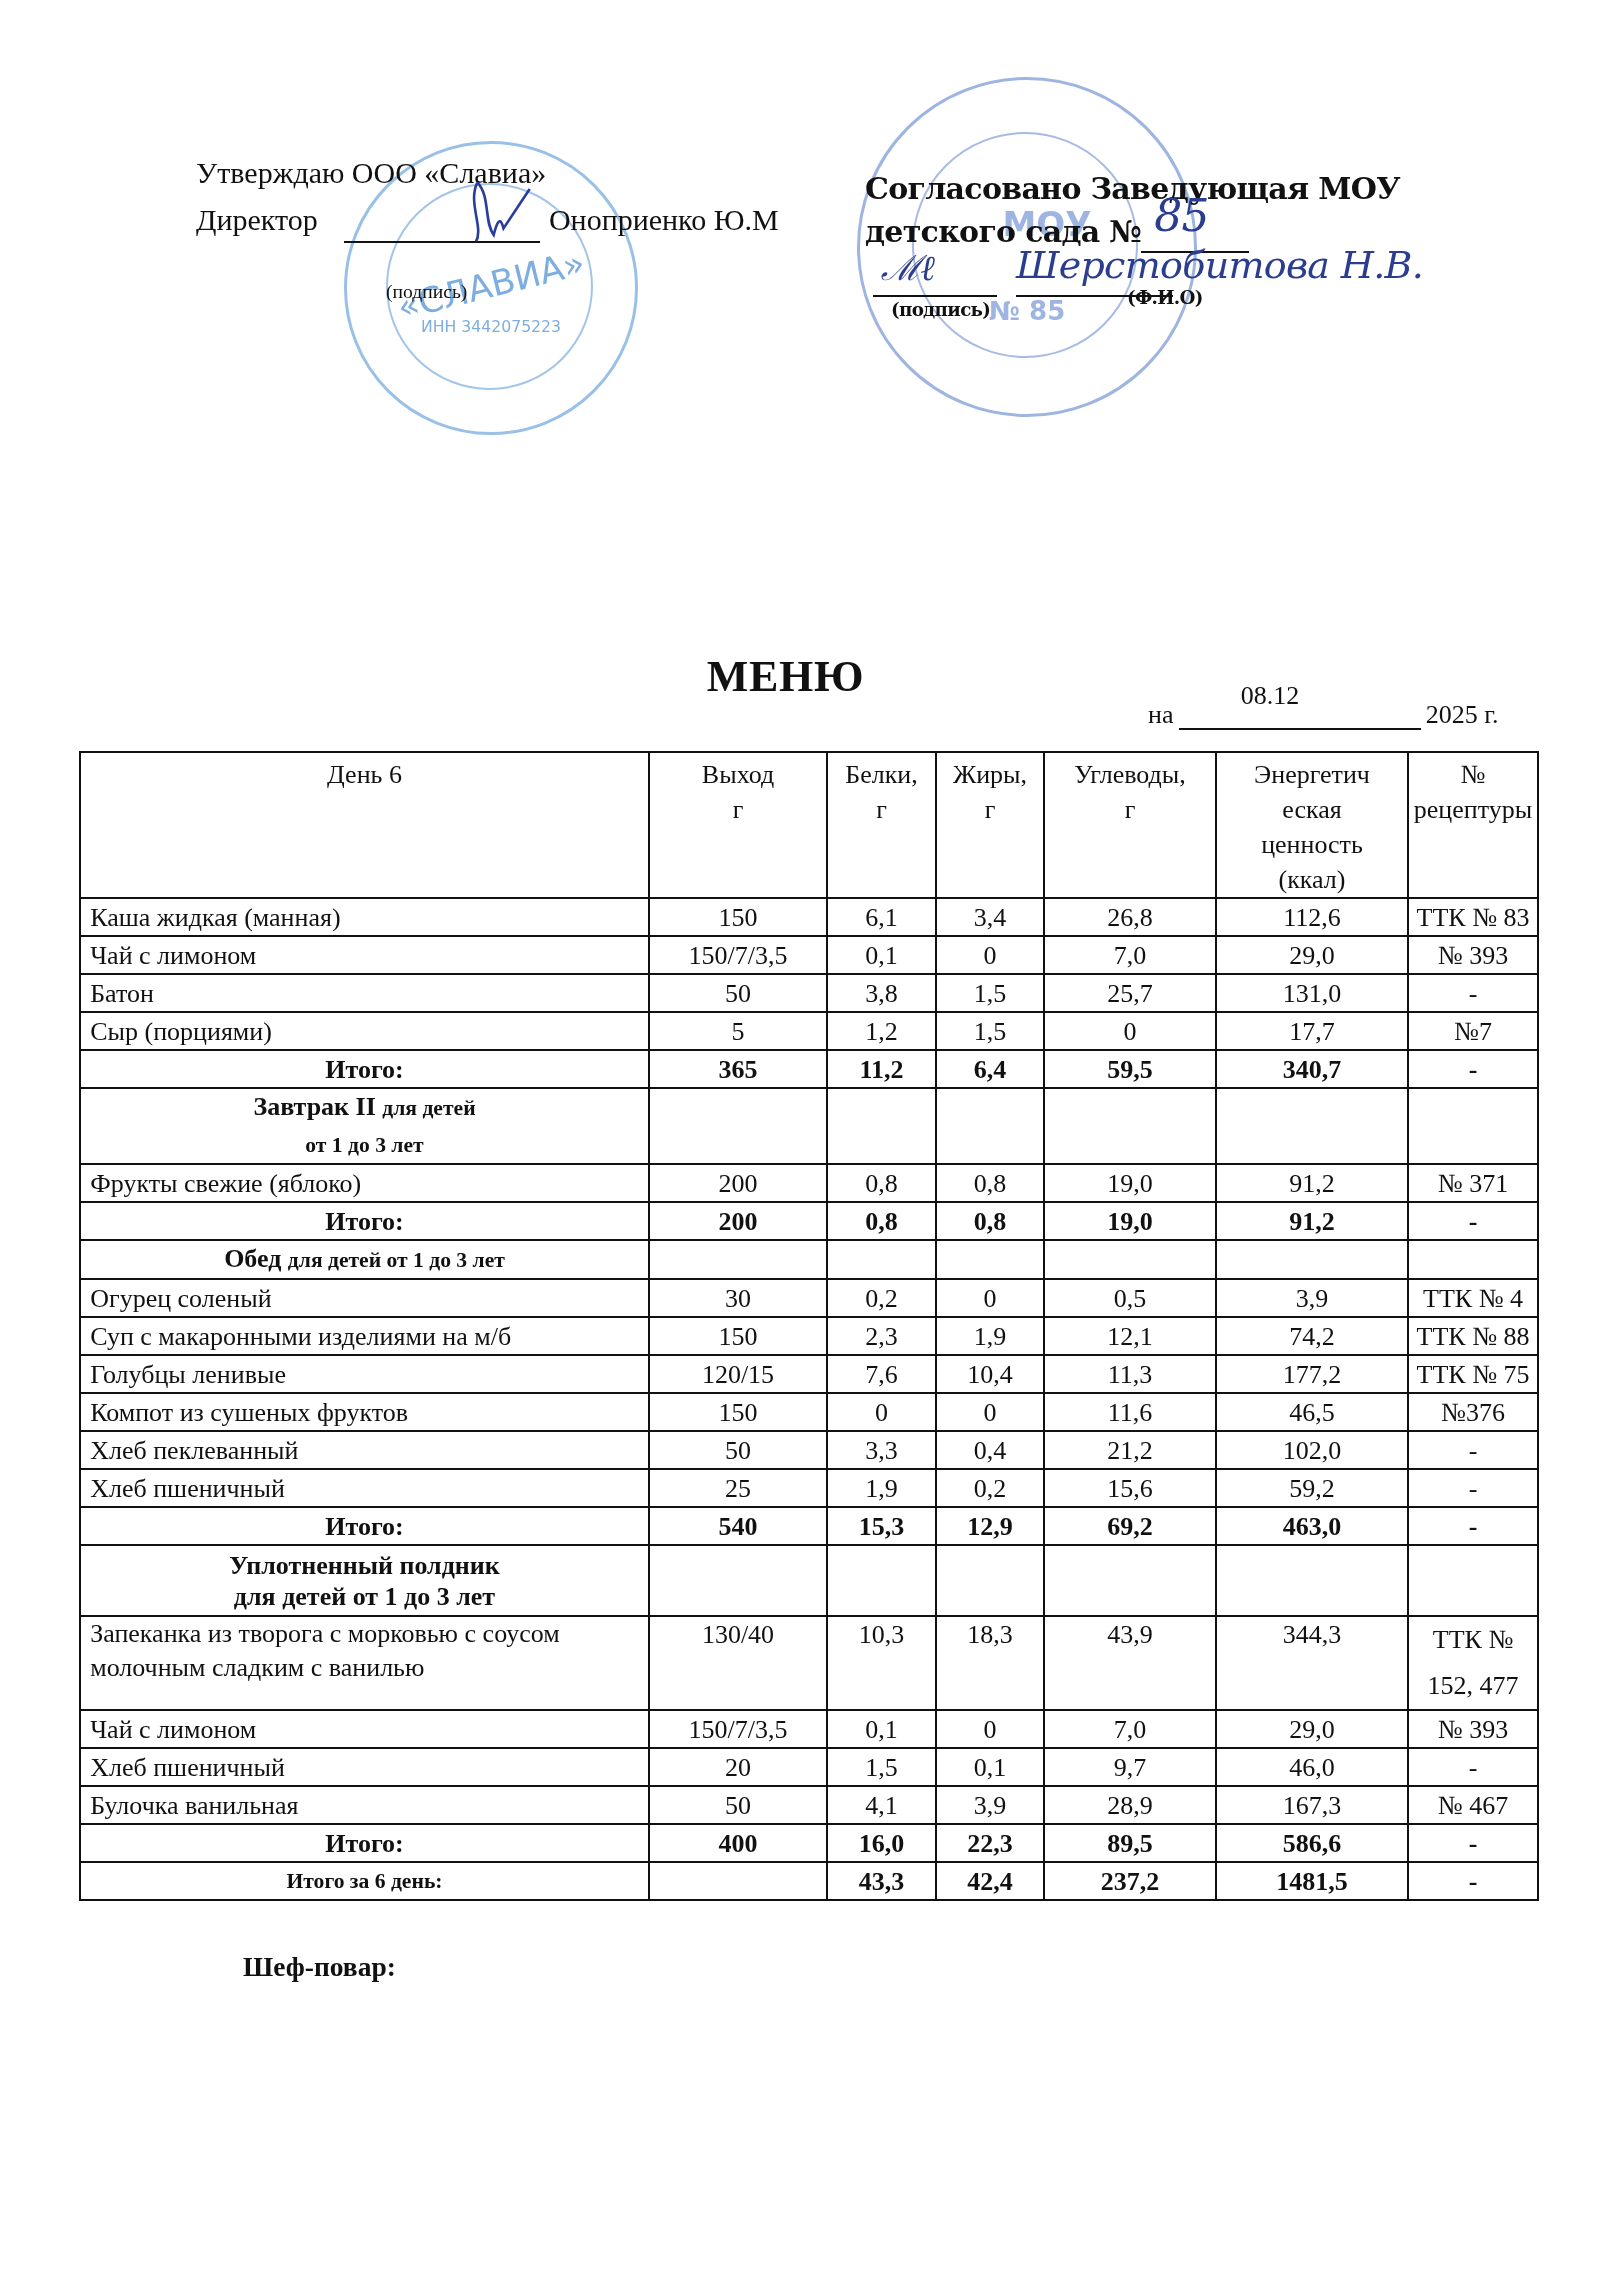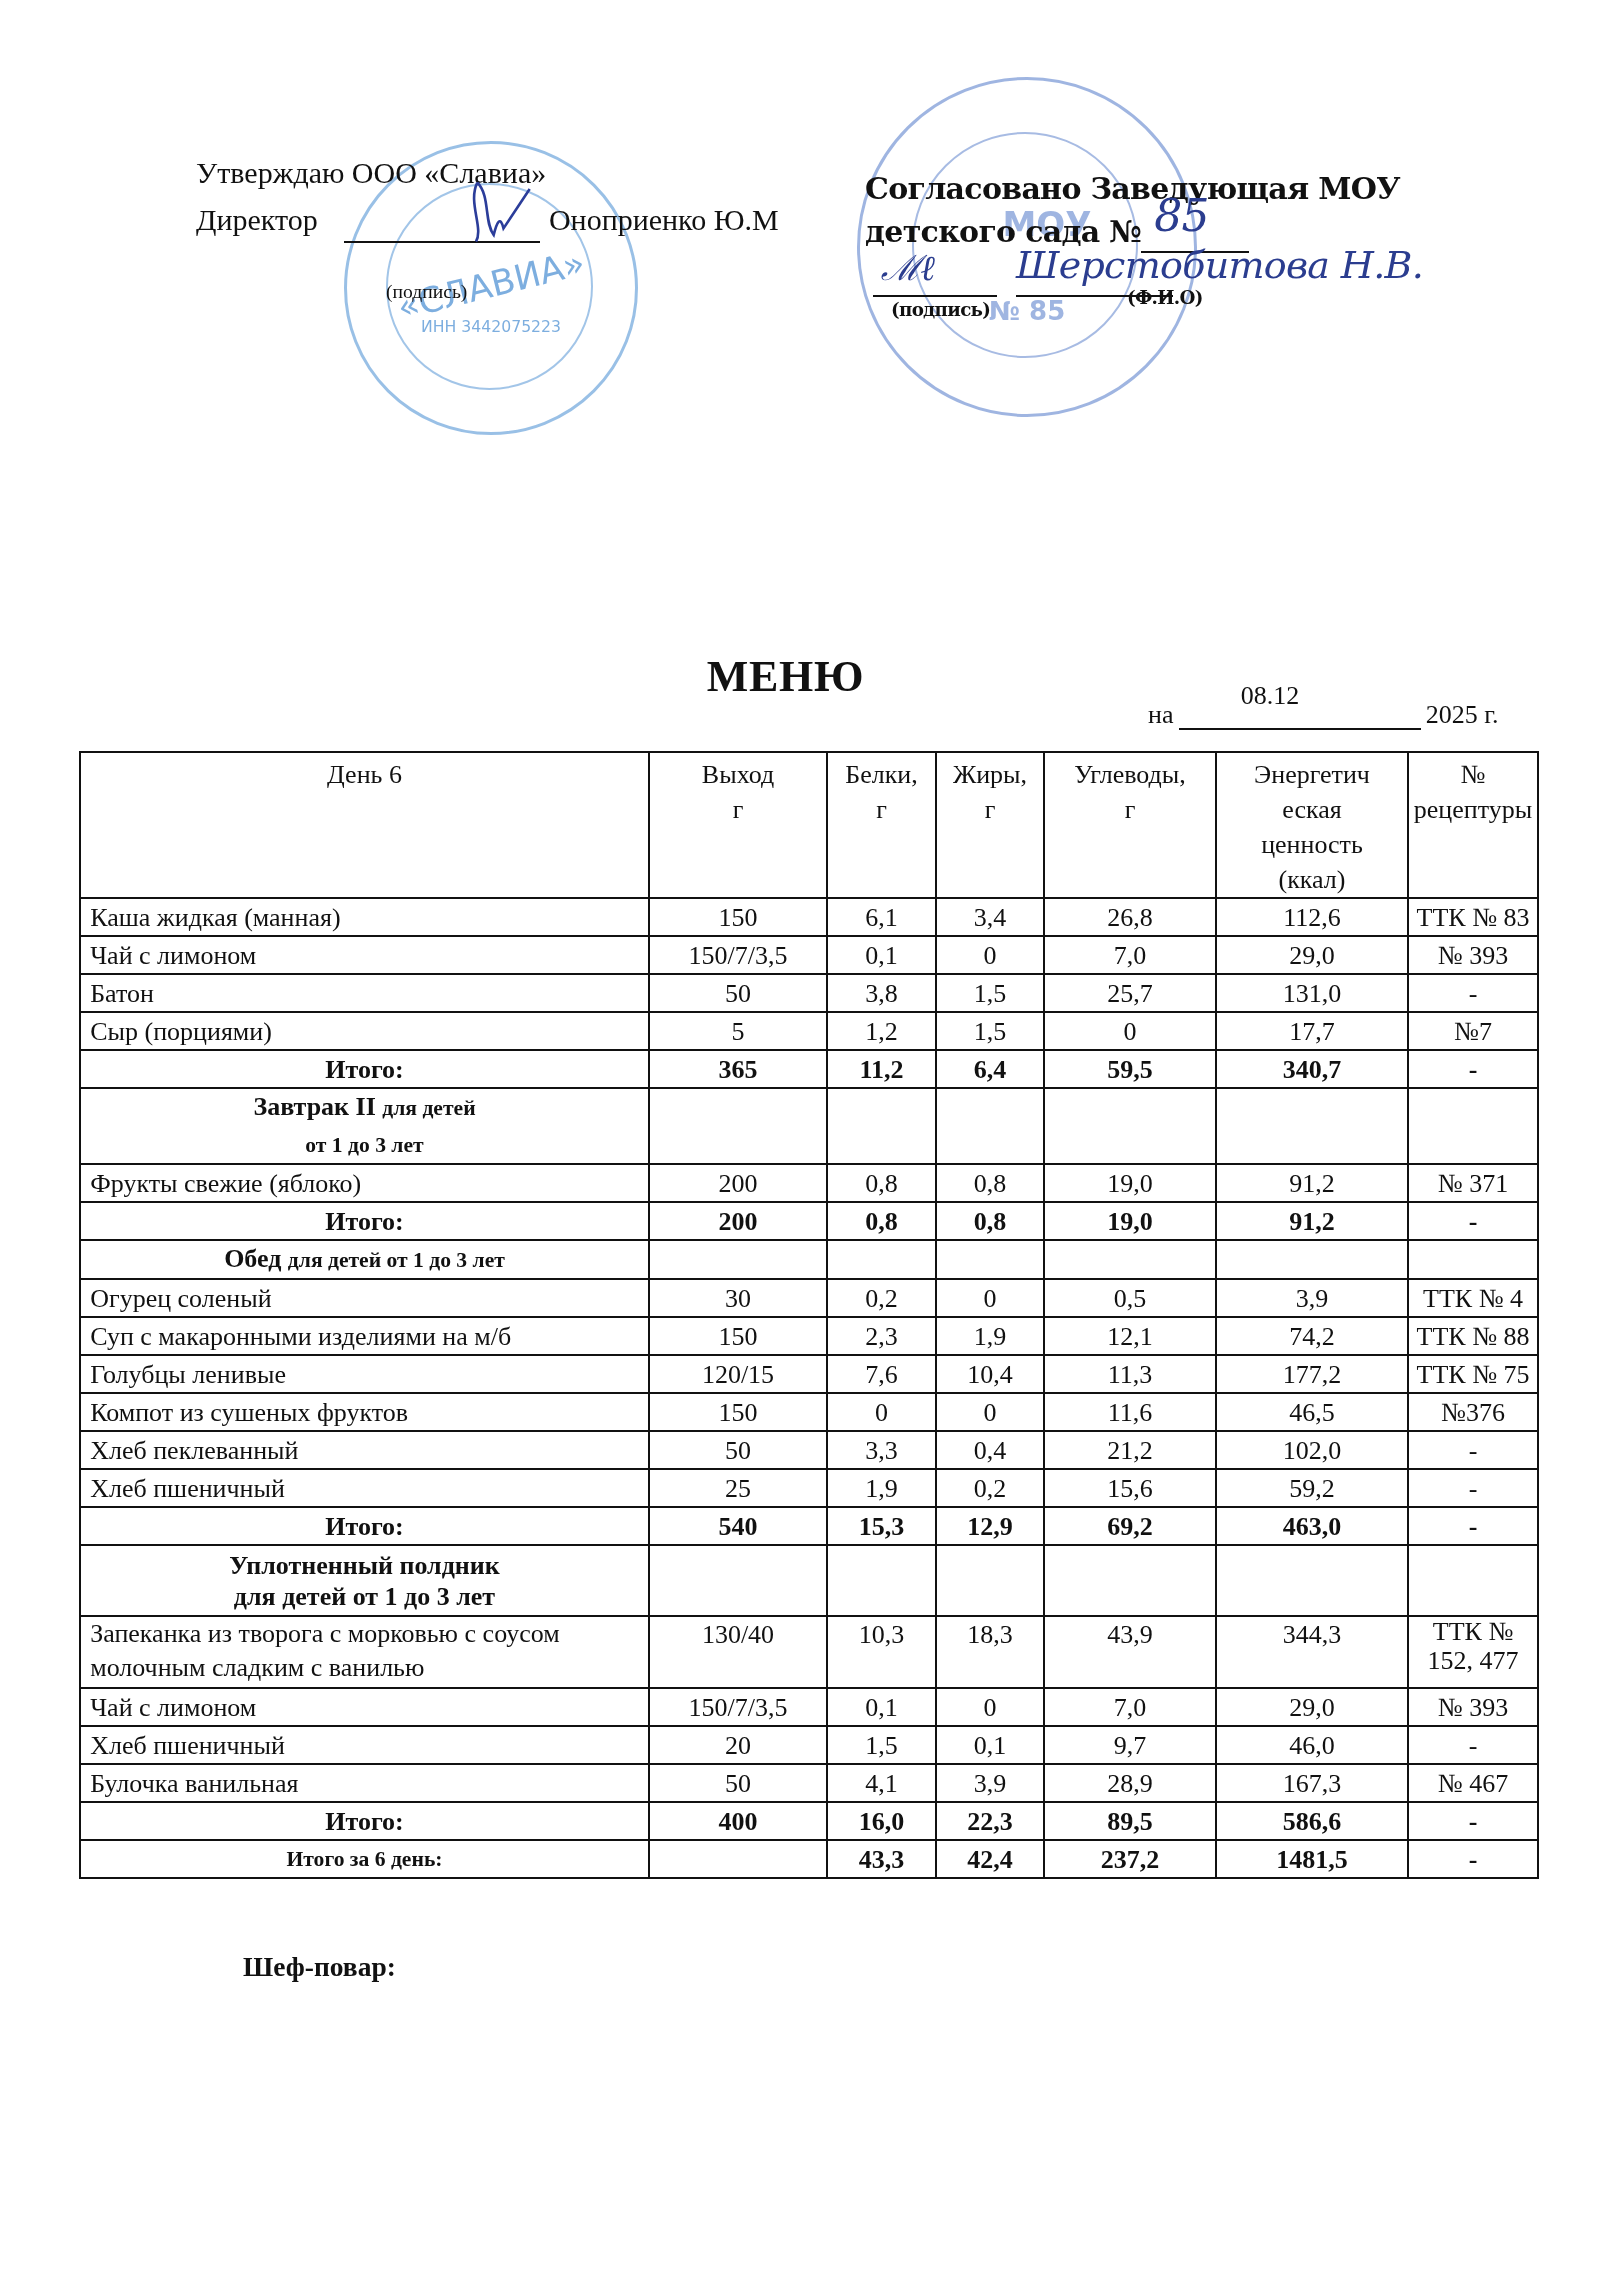--- a/index.html
+++ b/index.html
@@ -287,21 +287,21 @@
         <td></td>
         <td></td>
       </tr>
       <tr class="item tall">
         <td class="name" style="line-height: 34px;">Запеканка из творога с морковью с соусом молочным сладким с ванилью</td>
         <td>130/40</td>
         <td>10,3</td>
         <td>18,3</td>
         <td>43,9</td>
         <td>344,3</td>
-        <td style="line-height: 29px;">ТТК № 152, 477</td>
+        <td style="line-height: 46px;">ТТК № 152, 477</td>
       </tr>
       <tr class="item">
         <td class="name">Чай с лимоном</td>
         <td>150/7/3,5</td>
         <td>0,1</td>
         <td>0</td>
         <td>7,0</td>
         <td>29,0</td>
         <td>№ 393</td>
       </tr>

